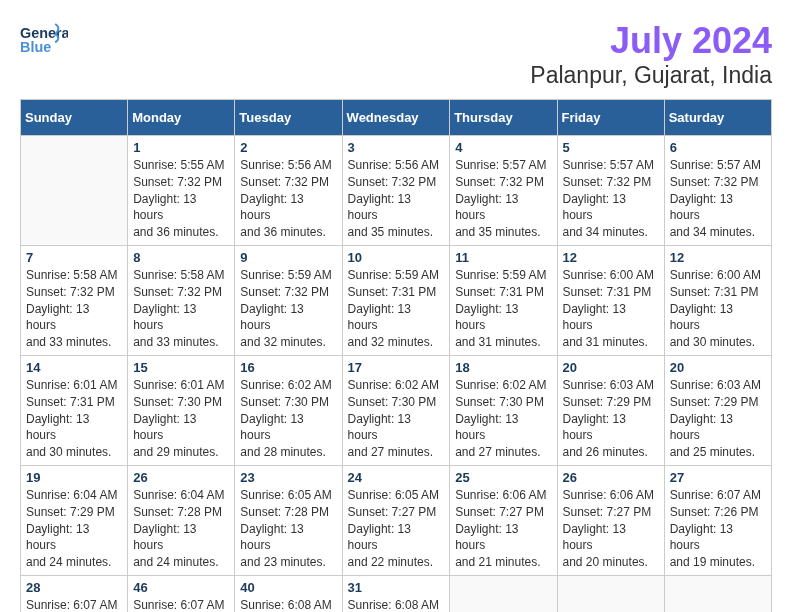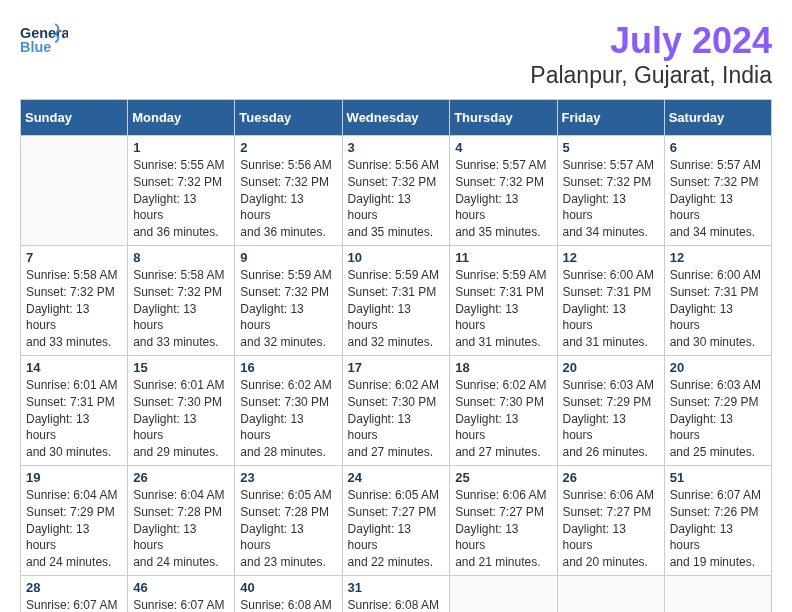--- a/index.html
+++ b/index.html
@@ -210,21 +210,21 @@
         </td>
         <td>
           <span class="day-number">25</span>
           <div class="day-info">Sunrise: 6:06 AM<br>Sunset: 7:27 PM<br>Daylight: 13 hours<br>and 21 minutes.</div>
         </td>
         <td>
           <span class="day-number">26</span>
           <div class="day-info">Sunrise: 6:06 AM<br>Sunset: 7:27 PM<br>Daylight: 13 hours<br>and 20 minutes.</div>
         </td>
         <td>
-          <span class="day-number">51</span>
+          <span class="day-number">27</span>
           <div class="day-info">Sunrise: 6:07 AM<br>Sunset: 7:26 PM<br>Daylight: 13 hours<br>and 19 minutes.</div>
         </td>
       </tr>
       <tr>
         <td>
           <span class="day-number">28</span>
           <div class="day-info">Sunrise: 6:07 AM<br>Sunset: 7:26 PM<br>Daylight: 13 hours<br>and 18 minutes.</div>
         </td>
         <td>
           <span class="day-number">46</span>

